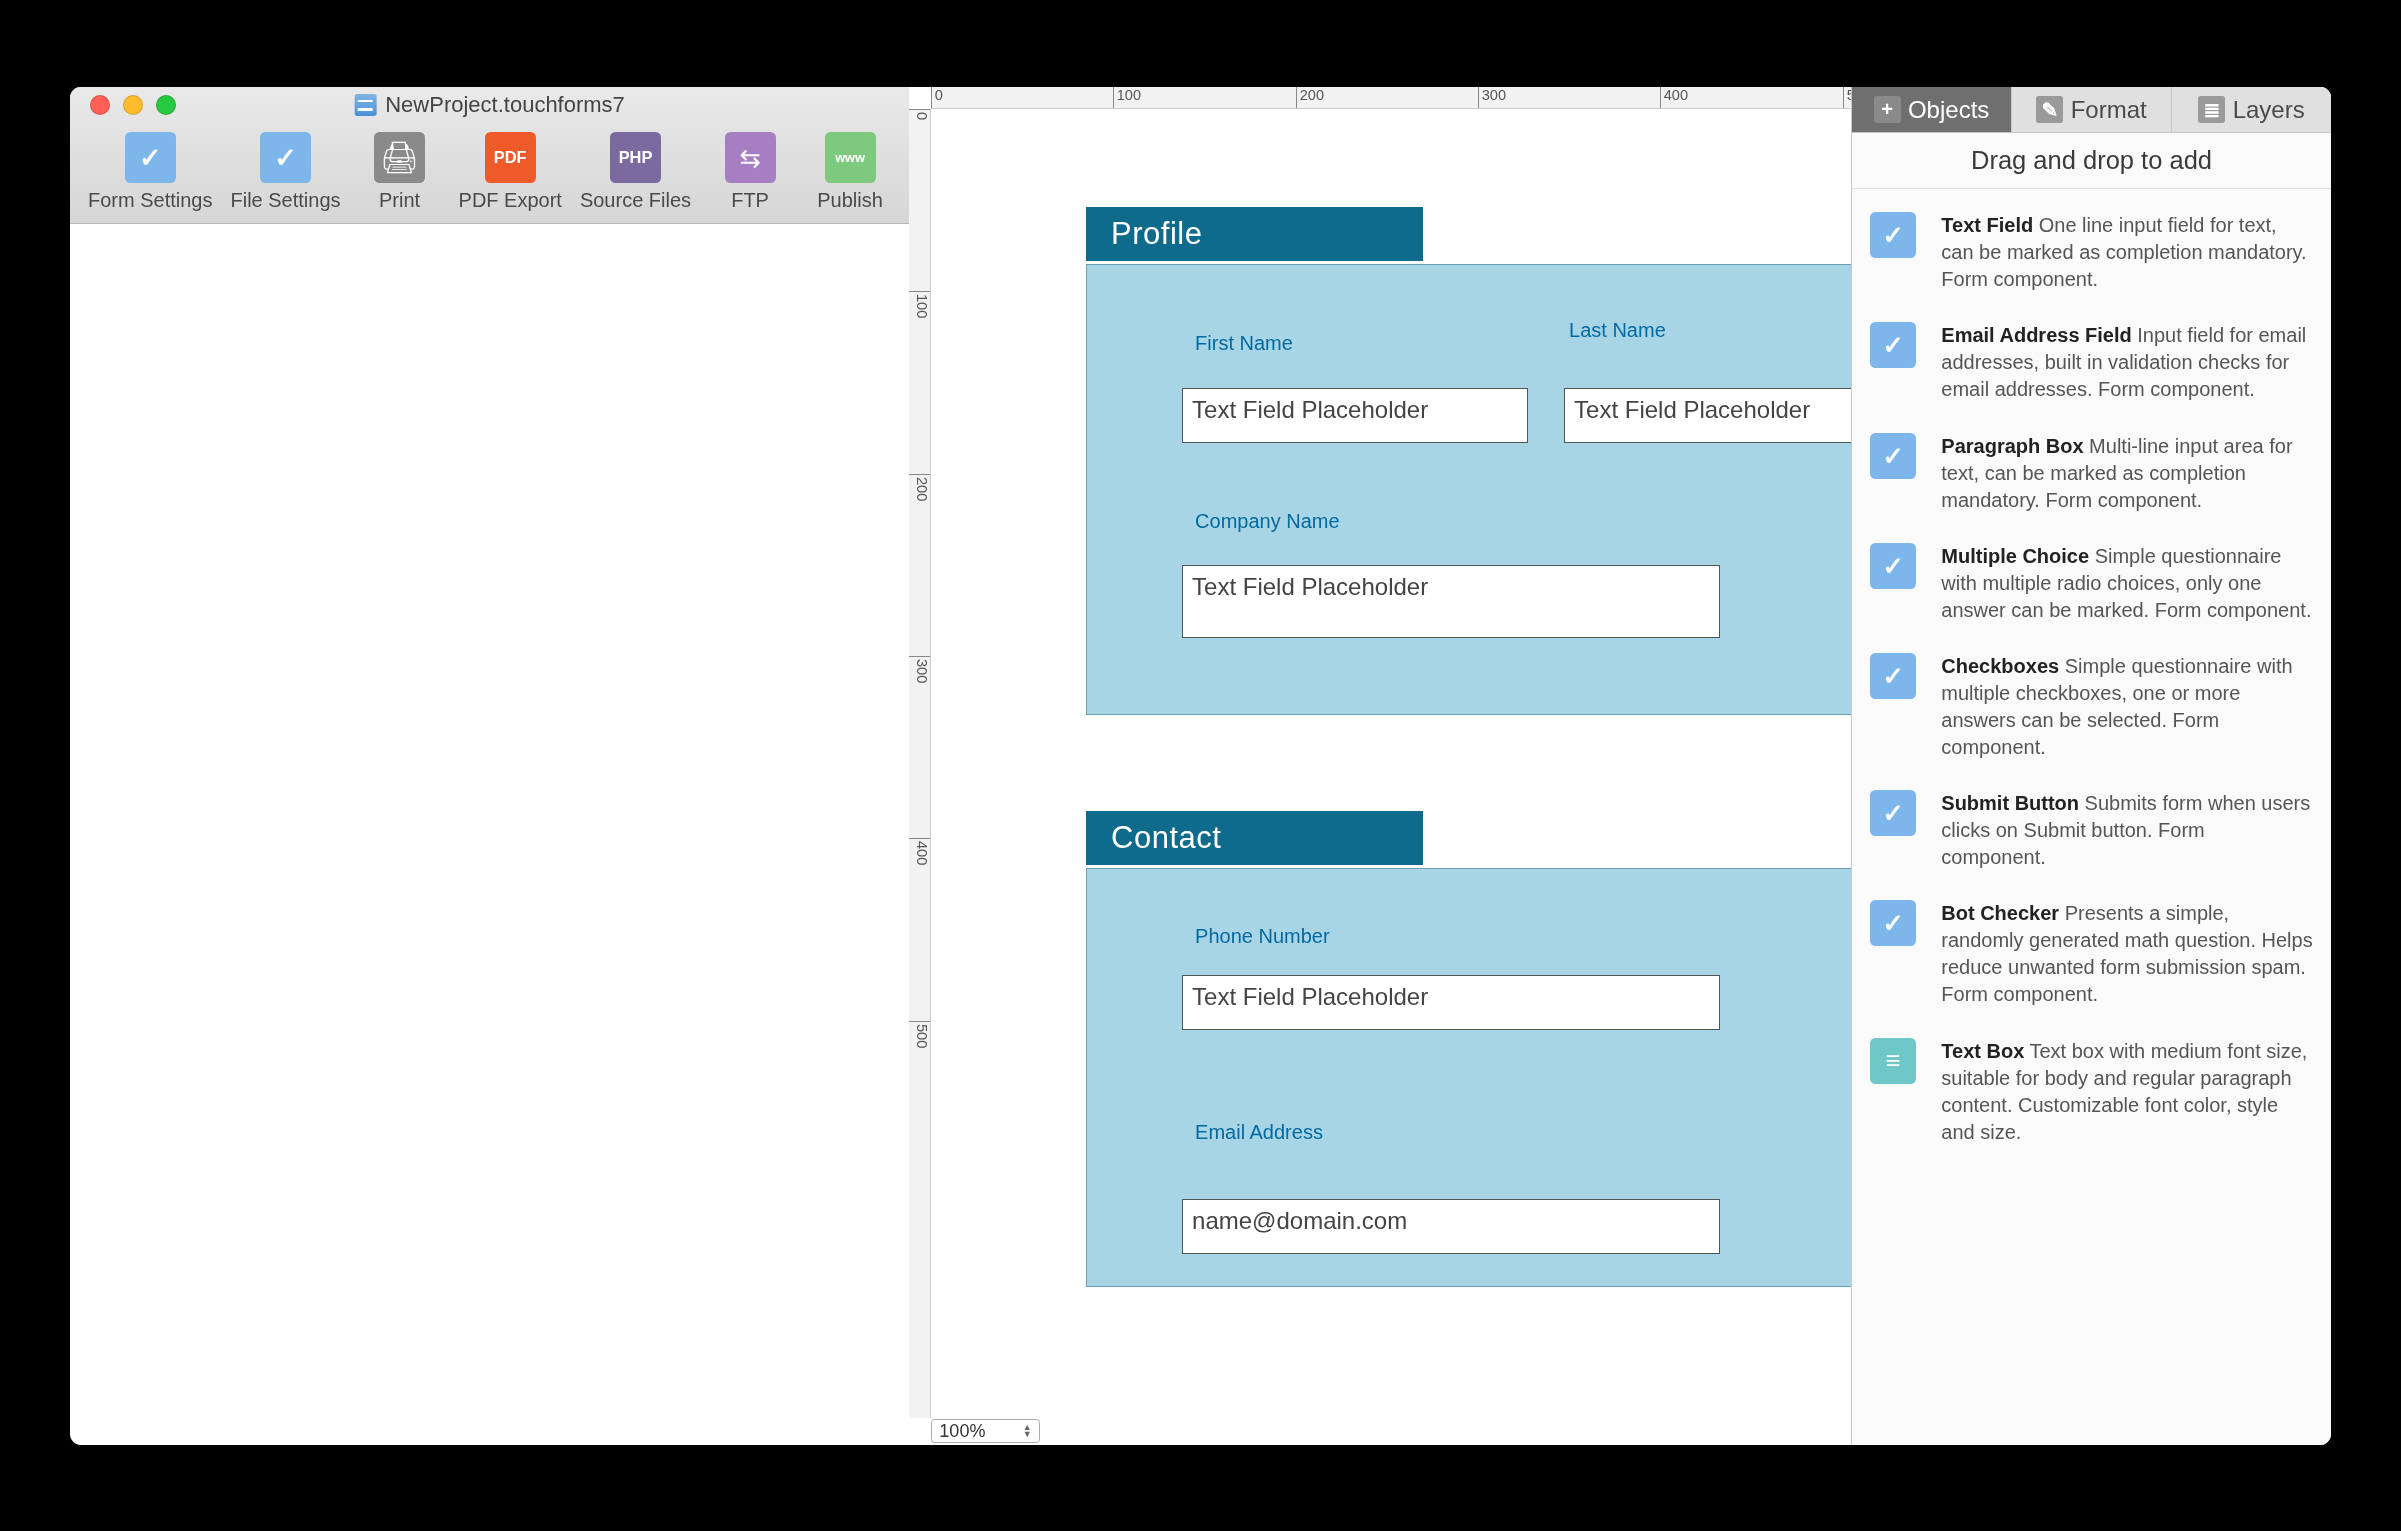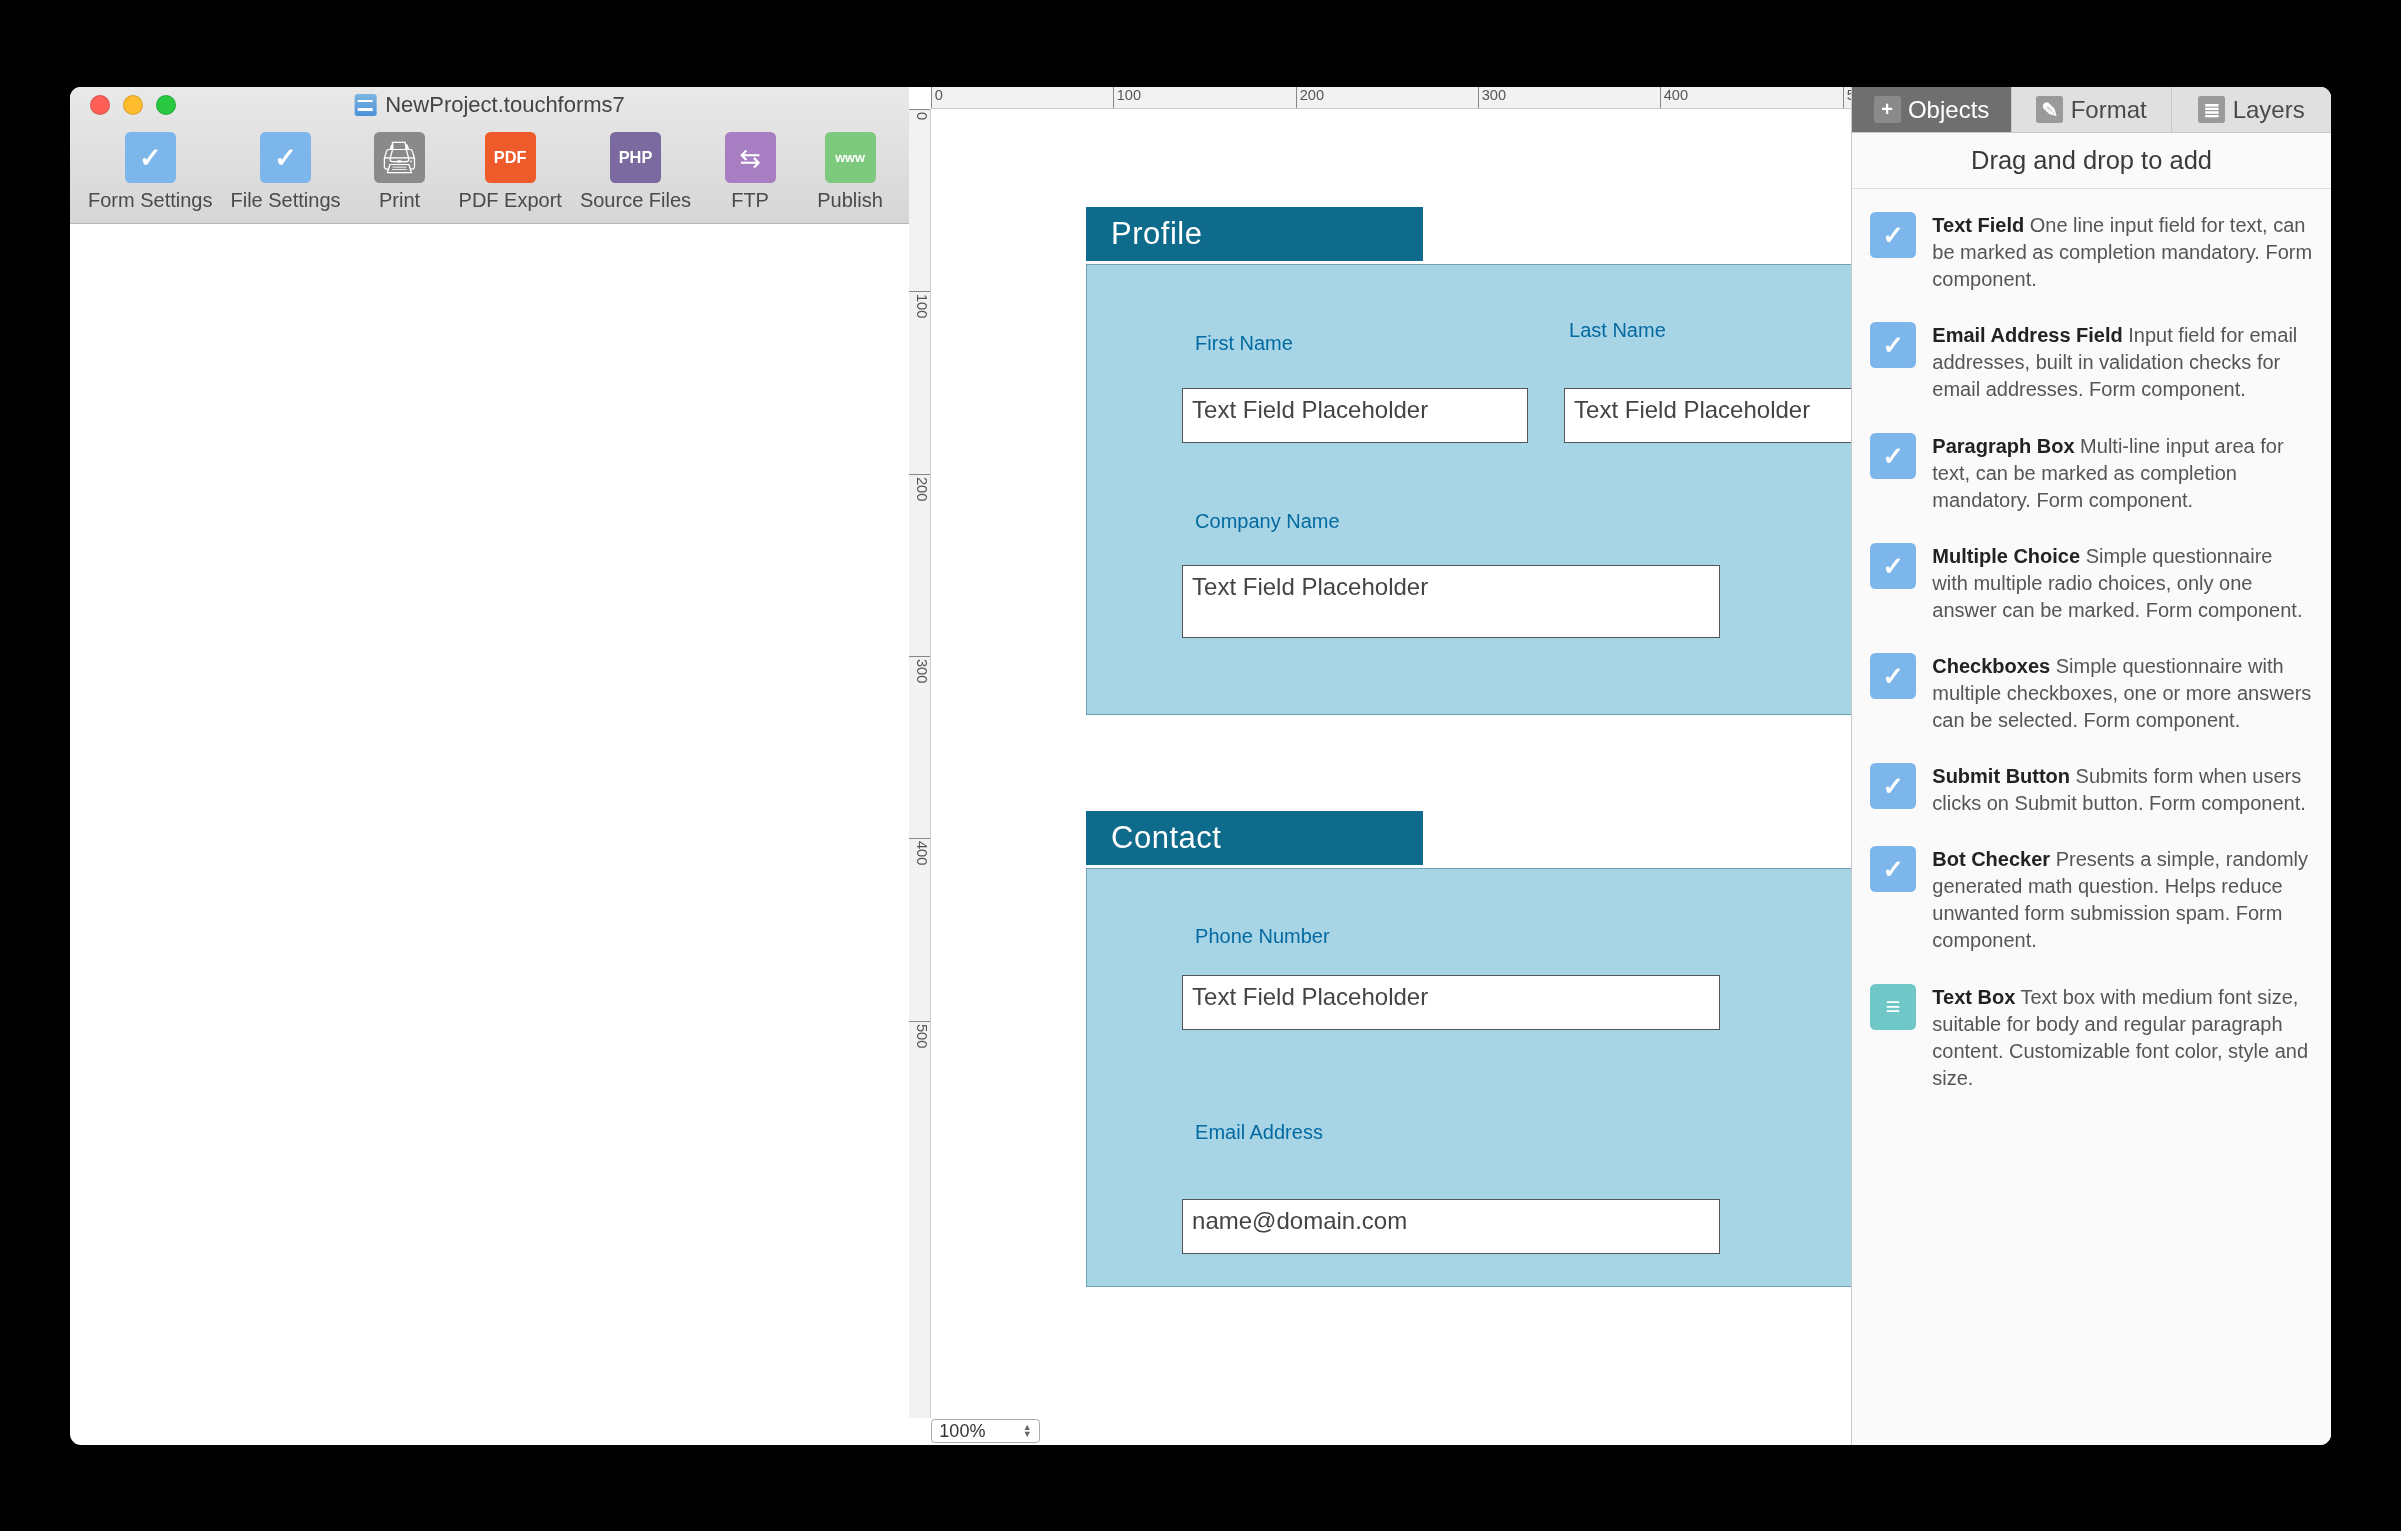--- a/index.html
+++ b/index.html
@@ -251,21 +251,21 @@
     font-weight:300;
   }
 
   .obj-list{
     flex:1;
     overflow:auto;
     padding:9px 12.8px;
   }
   .obj-item{
     display:flex;
-    gap:16px;
+    gap:25px;
     padding:14.6px 5.5px;
   }
   .obj-icon{
     width:46px;height:46px;
     flex-shrink:0;
     border-radius:5.5px;
     display:flex;align-items:center;justify-content:center;
     font-size:25.5px;color:#fff;
   }
   .obj-icon.checky{background:#7cb6ea;}

